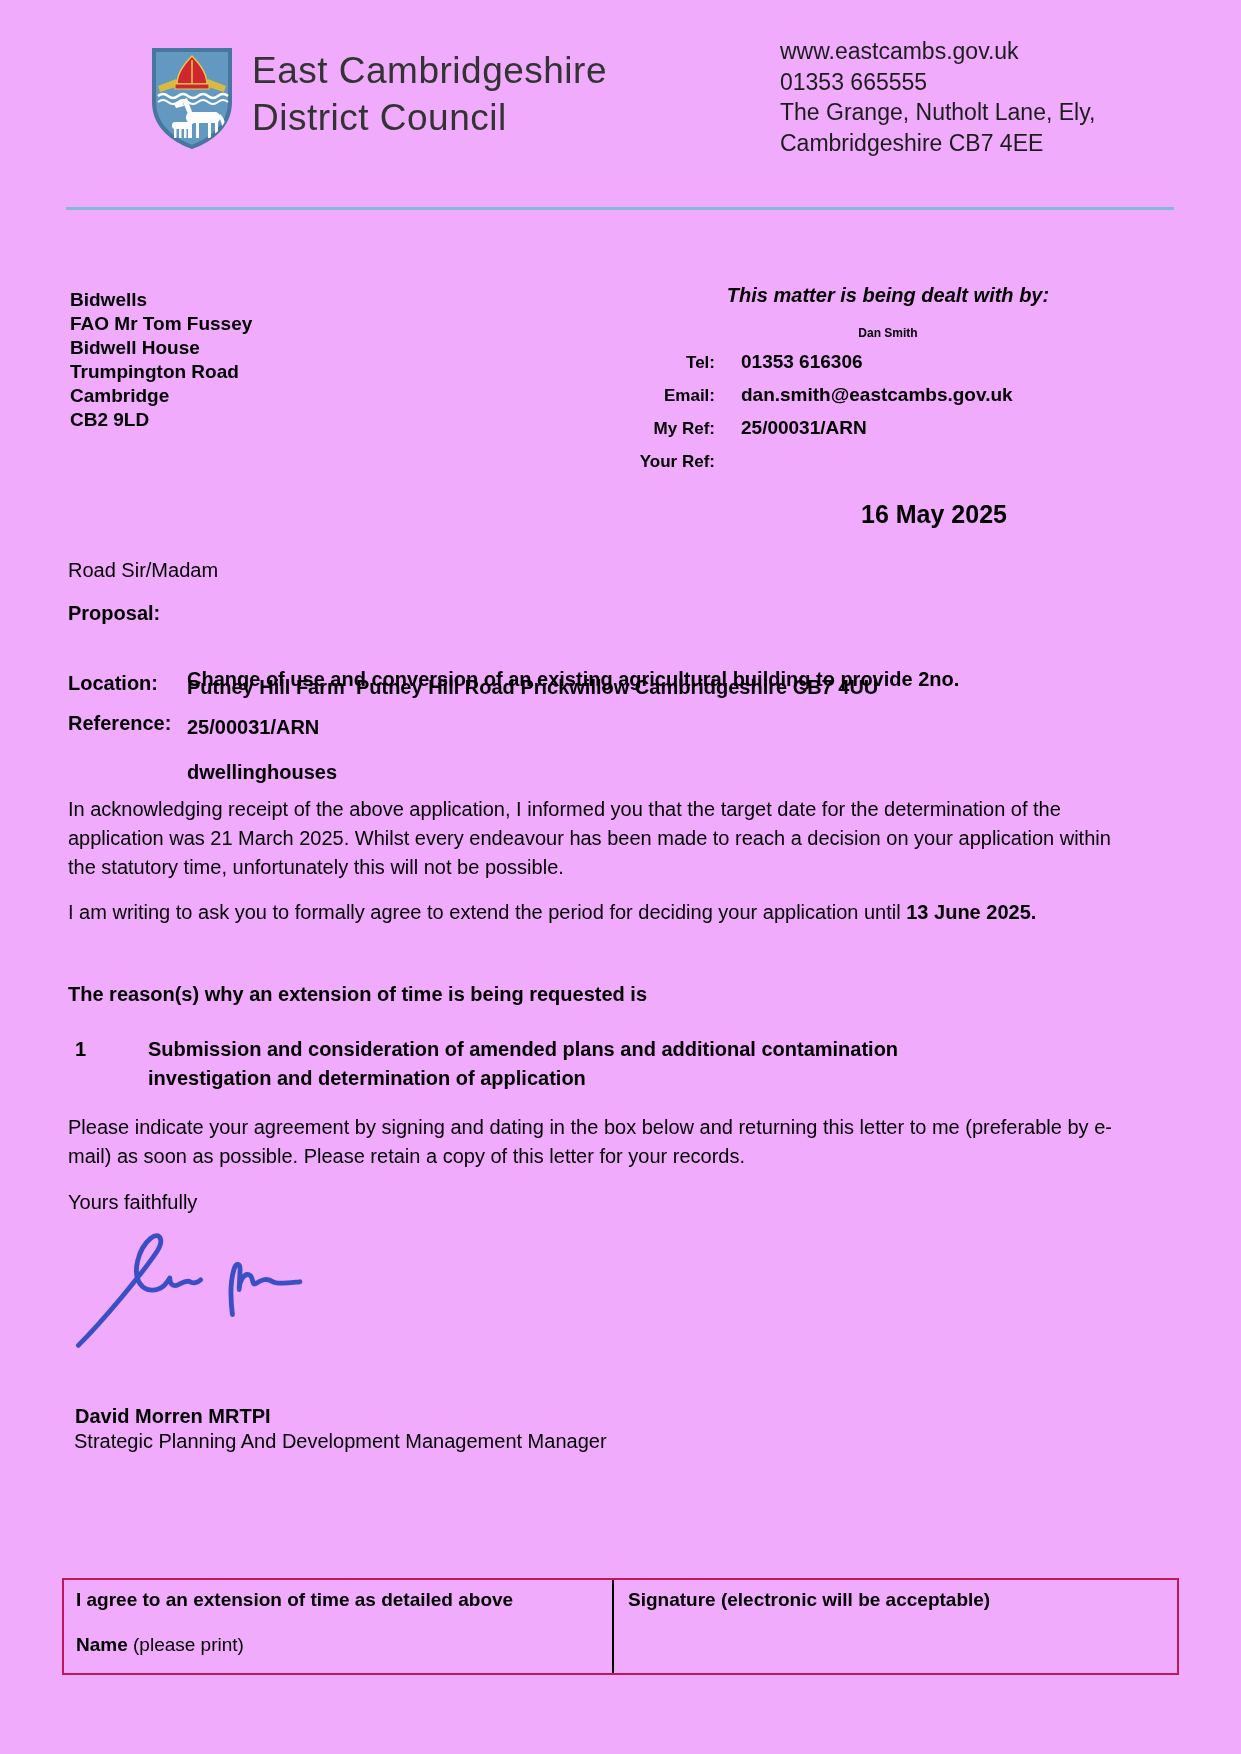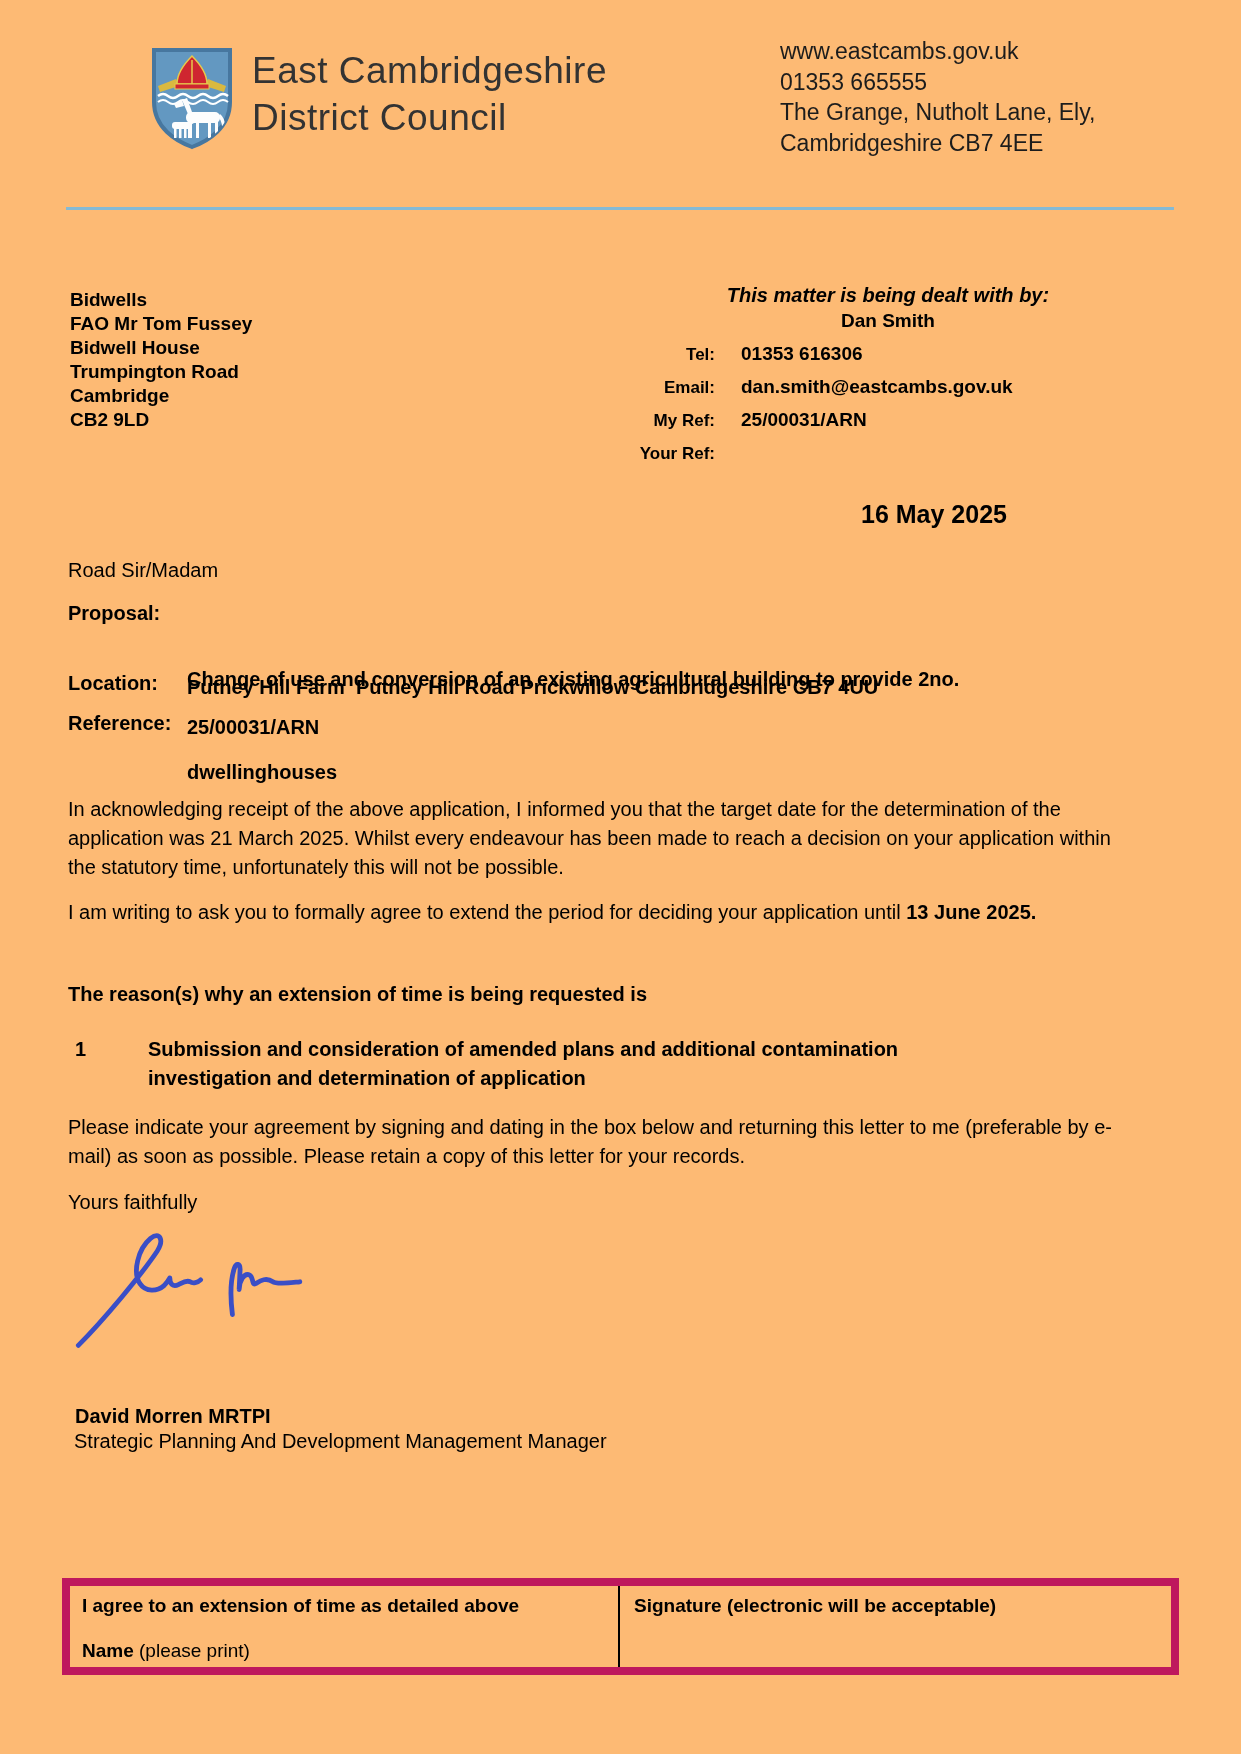--- a/index.html
+++ b/index.html
@@ -1,52 +1,52 @@
 <!DOCTYPE html>
 <html><head>
 <meta charset="utf-8">
 <style>
   html,body { margin:0; padding:0; background:#ffffff; }
   .page {
-    position:relative; width:1241px; height:1754px; background:#fdba74;
+    position:relative; width:1241px; height:1754px; background:#f0abfc;
     font-family:"Liberation Sans","DejaVu Sans",sans-serif; color:#000;
     overflow:hidden; margin:0 auto;
   }
   .abs { position:absolute; }
 
   
   .org-name { font-size:37px; line-height:47px; color:#333; letter-spacing:0.5px; }
   .contact  { font-size:23px; line-height:30.5px; color:#1c1c1c; }
   .rule     { height:3px; width:1108px; }
 
   
   .recipient { font-size:19px; font-weight:bold; line-height:24px; }
   .officer   { width:580px; }
   .officer-heading { font-size:20px; font-weight:bold; font-style:italic; text-align:center; }
-  .officer-name    { font-size:19px; font-weight:bold; text-align:center; margin-top:3px; }
+  .officer-name    { font-size:12px; font-weight:bold; text-align:center; margin-top:19px; }
   .officer-rows    { margin-top:11px; }
   .officer-row     { display:flex; height:33px; align-items:flex-start; }
   .row-label { width:117px; text-align:right; font-size:17px; font-weight:bold; padding-top:2px; }
   .row-value { padding-left:26px; font-size:19px; font-weight:bold; }
 
   
   .date  { font-size:25px; font-weight:bold; }
   .body-text { font-size:20px; line-height:29px; }
   .b { font-weight:bold; }
   .para { width:1060px; }
   .label-col { font-size:20px; font-weight:bold; }
   .value-col { font-size:20px; font-weight:bold; line-height:31px; white-space:pre-wrap; }
 
   
   .sig-name  { font-size:20px; font-weight:bold; }
   .sig-title { font-size:20px; }
 
   
   .agreement { left:62px; top:1578px; width:1117px; height:97px;
-    border:8px solid #be185d; display:flex; box-sizing:border-box; }
+    border:2px solid #be185d; display:flex; box-sizing:border-box; }
   .cell-left  { width:550px; border-right:2px solid #000; padding:9px 12px; box-sizing:border-box; }
   .cell-right { flex:1; padding:9px 14px; }
   .cell-heading { font-size:19px; font-weight:bold; }
   .name-line { margin-top:23px; font-size:19px; }
 </style>
 </head>
 <body>
 
 <div class="page">
 

